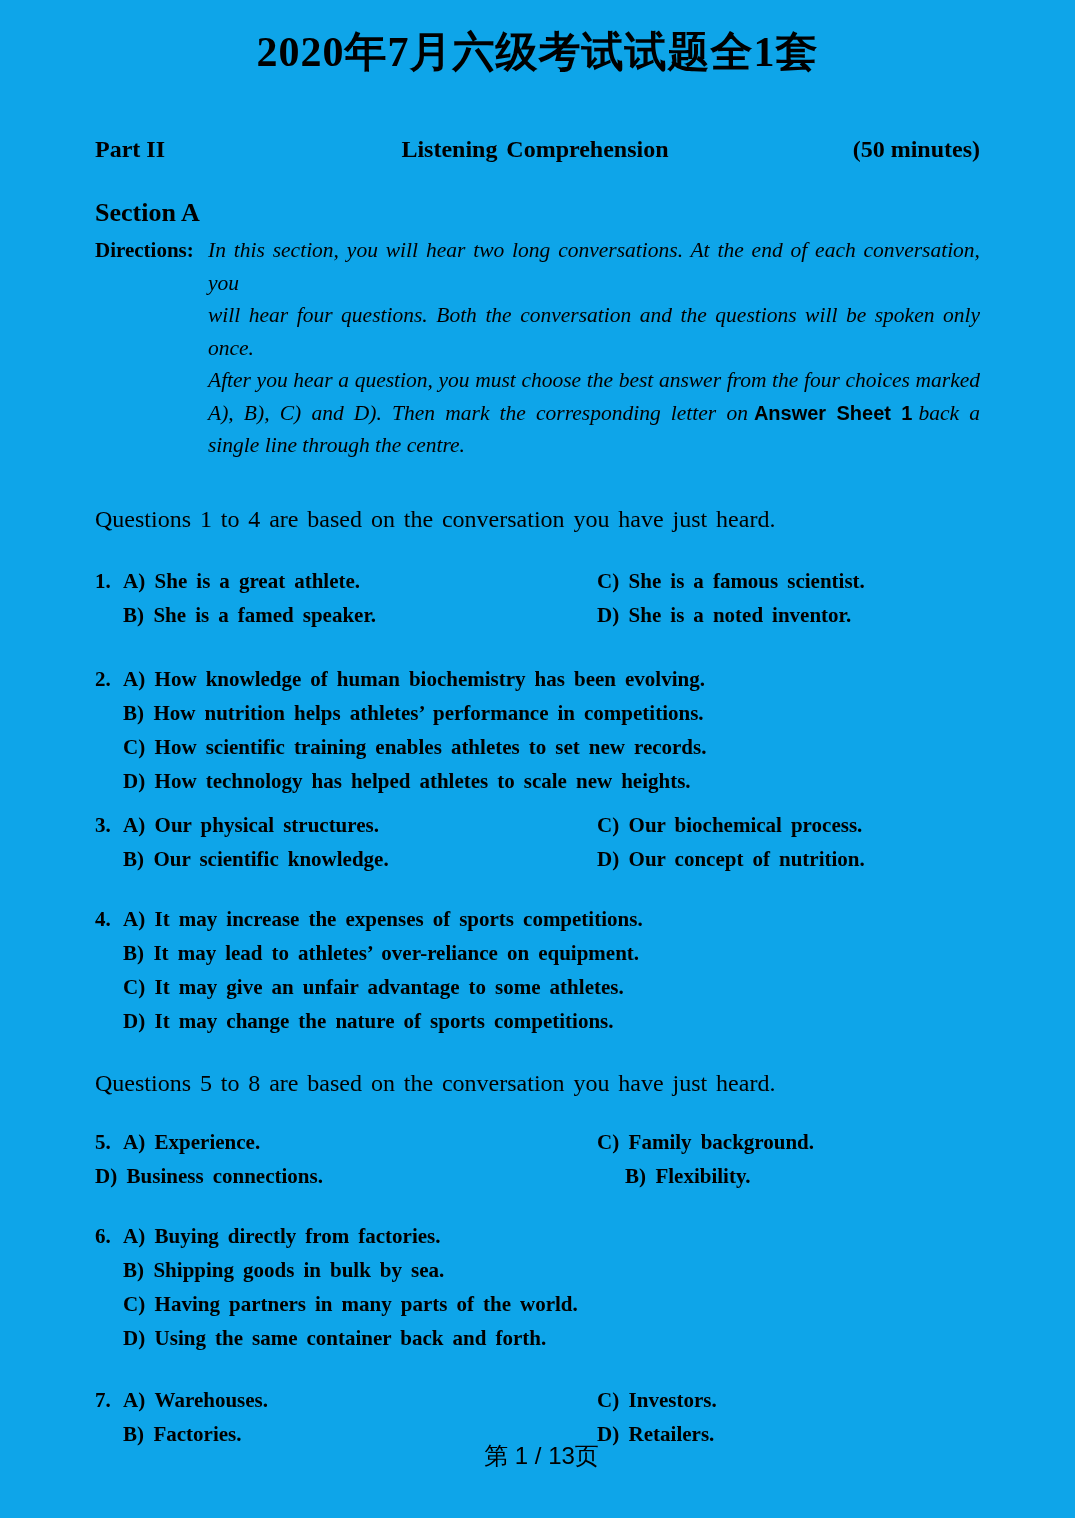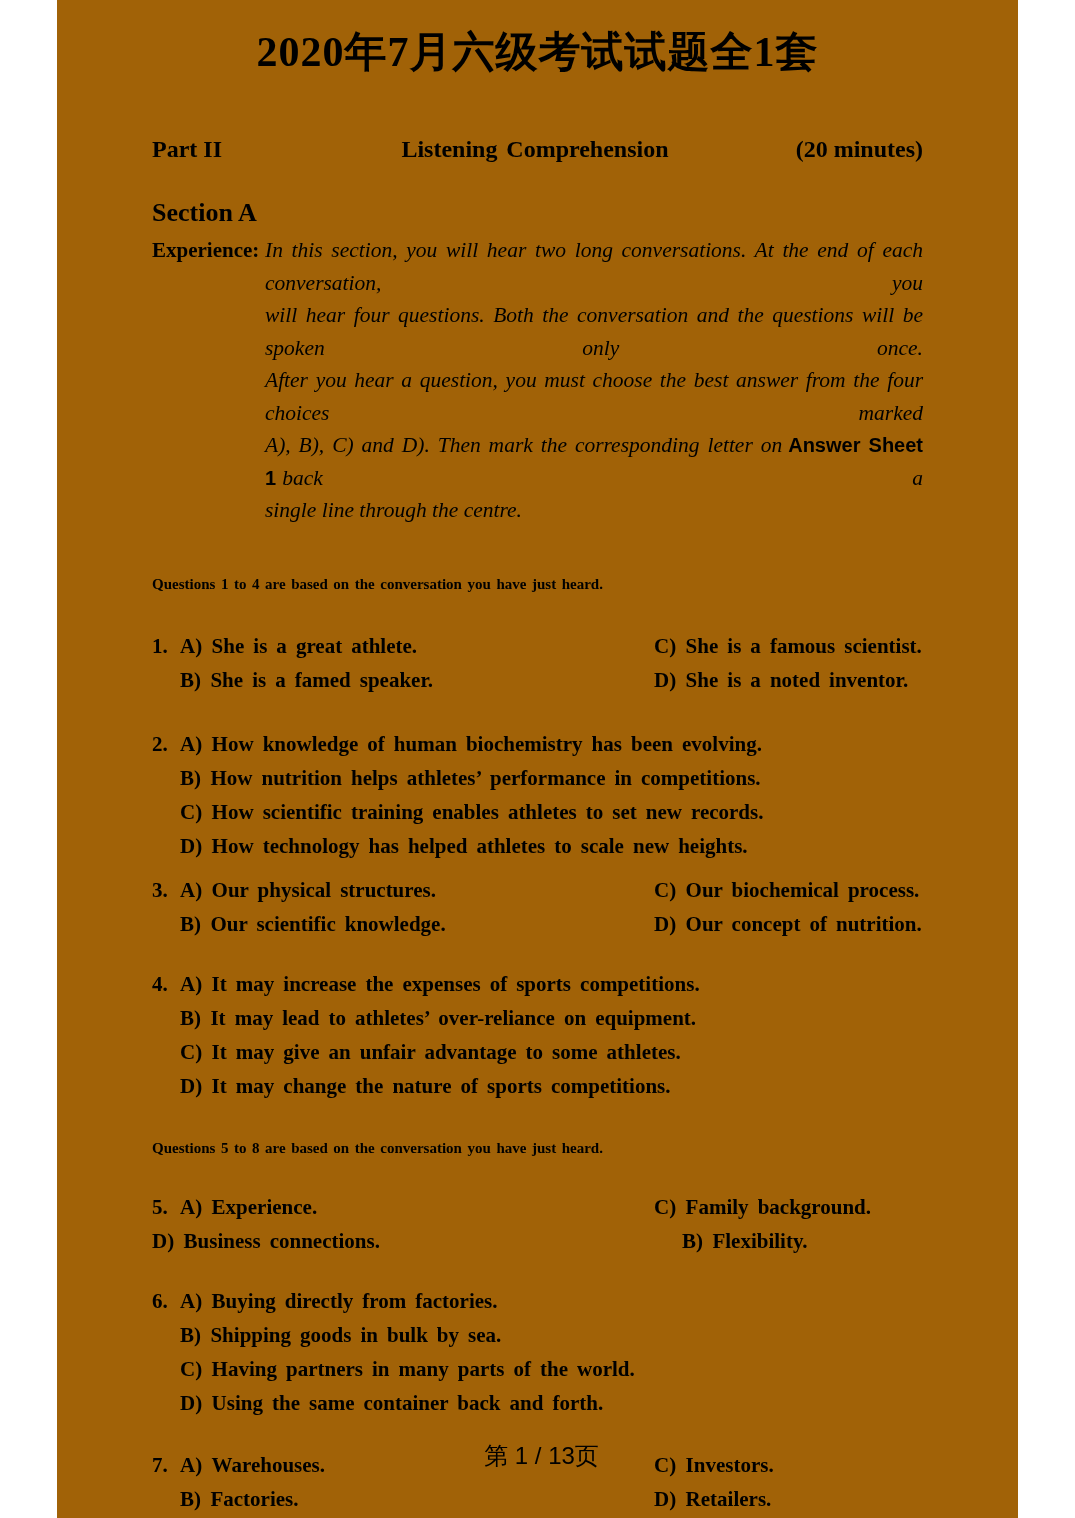--- a/index.html
+++ b/index.html
@@ -1,23 +1,23 @@
 <!DOCTYPE html>
 <html><head>
 <meta charset="utf-8">
 <style>
   html, body { margin: 0; padding: 0; background: #ffffff; }
   .page {
     position: relative;
-    width: 961px;
+    width: 1075px;
     height: 1518px;
     margin: 0 auto;
     box-sizing: border-box;
     padding: 22px 95px 0 95px;
-    background: #a16207;
+    background: #0ea5e9;
     color: #000000;
     font-family: "Liberation Serif", "DejaVu Serif", serif;
     overflow: hidden;
   }
   .title {
     margin: 0;
     font-size: 42px;
     font-weight: bold;
     text-align: center;
     line-height: 60px;
@@ -64,22 +64,22 @@
     text-align-last: justify;
   }
   .sheet-bold {
     font-family: "Liberation Sans", "DejaVu Sans", sans-serif;
     font-weight: bold;
     font-style: normal;
     font-size: 20px;
     margin: 0 6px;
   }
   .group-header {
-    font-size: 15px;
-    font-weight: bold;
+    font-size: 24px;
+    font-weight: normal;
     word-spacing: 0.12em;
     line-height: 30px;
   }
   .g1 { margin-top: 42px; }
   .g2 { margin-top: 30px; }
   .question {
     font-size: 21px;
     word-spacing: 0.18em;
     font-weight: bold;
   }
@@ -113,27 +113,27 @@
 </head>
 <body>
 
 <div class="page">
 
   <h1 class="title">2020年7月六级考试试题全1套</h1>
 
   <div class="part-line">
     <span>Part II</span>
     <span class="part-title">Listening Comprehension</span>
-    <span>(20 minutes)</span>
+    <span>(50 minutes)</span>
   </div>
 
   <div class="section-label">Section A</div>
 
   <div class="directions">
-    <div class="dir-label">Experience:</div>
+    <div class="dir-label">Directions:</div>
     <div class="dir-body">
       <div class="dir-line just">In this section, you will hear two long conversations. At the end of each conversation, you</div>
       <div class="dir-line just">will hear four questions. Both the conversation and the questions will be spoken only once.</div>
       <div class="dir-line just">After you hear a question, you must choose the best answer from the four choices marked</div>
       <div class="dir-line just"><span>A), B), C) and D). Then mark the corresponding letter on</span><span class="sheet-bold">Answer Sheet 1</span><span>back a</span></div>
       <div class="dir-line">single line through the centre.</div>
     </div>
   </div>
 
   <div class="group-header g1">Questions 1 to 4 are based on the conversation you have just heard.</div>

